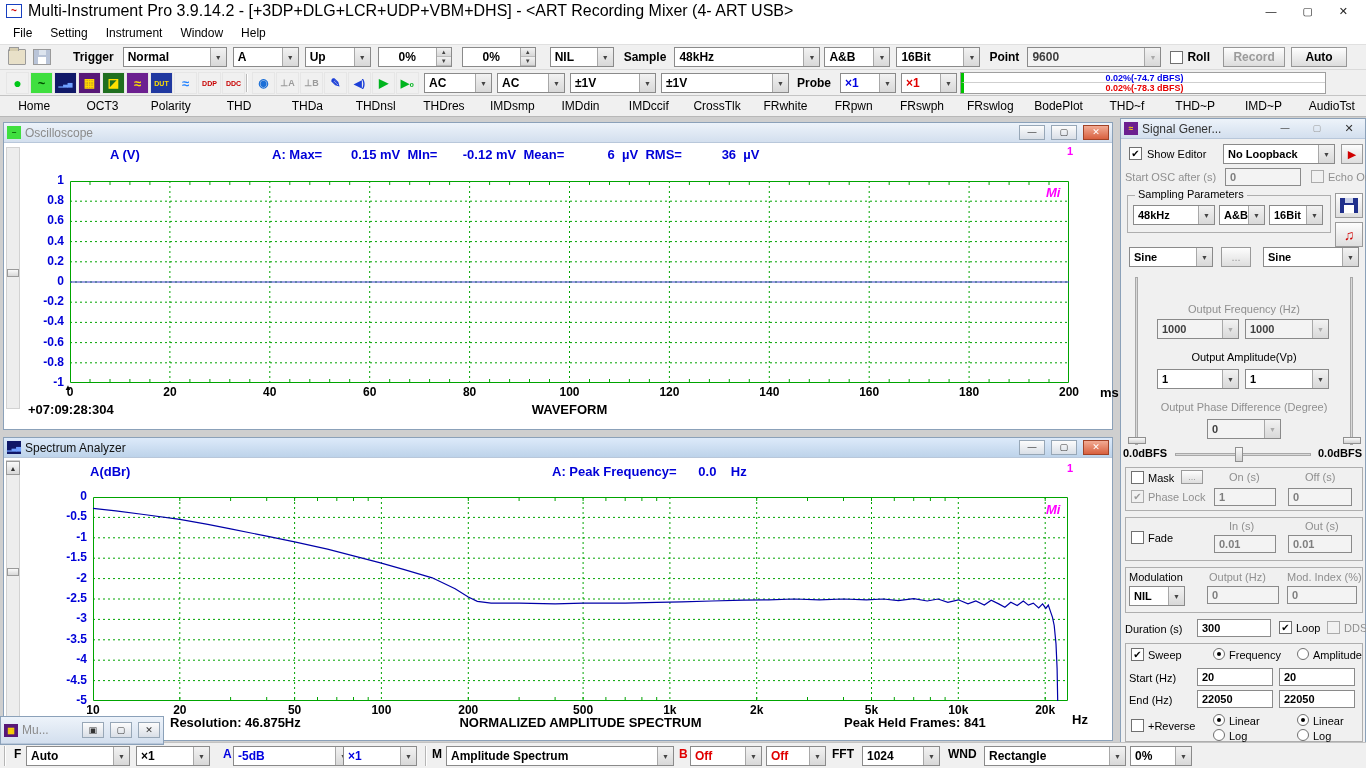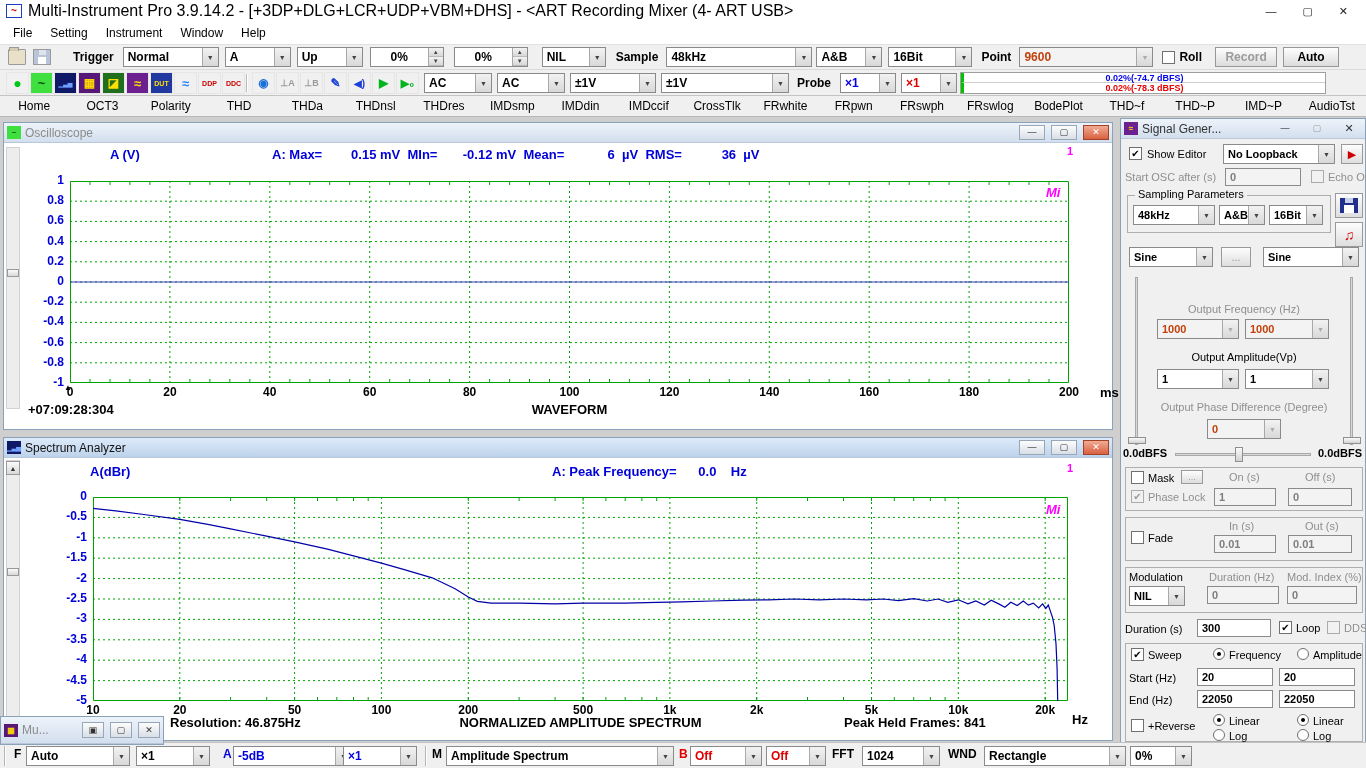--- a/index.html
+++ b/index.html
@@ -15,21 +15,21 @@
   #tb1 { height:25px; background:#f0f0f0; border-top:1px solid #e0e0e0; display:flex; align-items:center; }
   #tb2 { height:27px; background:#f0f0f0; border-top:1px solid #dadada; border-bottom:1px solid #c4c4c4; position:relative; }
   #tabrow { height:21px; background:#f0f0f0; display:flex; border-bottom:1px solid #b8b8b8; }
   .tab { flex:1; text-align:center; padding:3px 0; font-size:12px; white-space:nowrap; }
   .lbl { font-weight:bold; white-space:nowrap; }
 
   
   .combo { height:20px; background:#fff; border:1px solid #8a8a8a; display:flex; align-items:stretch; overflow:hidden; }
   .combo .ctext { flex:1; padding:1px 4px; white-space:nowrap; overflow:hidden; font-weight:bold; font-size:12px; align-self:center; }
   .combo .cbtn { width:16px; background:linear-gradient(#f2f2f2,#d8d8d8); border-left:1px solid #a8a8a8; font-size:7px; color:#444; display:flex; align-items:center; justify-content:center; flex:none; }
-  .combo.dis { background:#f3f3f3; } .combo.dis .ctext { color:#c2410c; } .combo.dis .cbtn { color:#aaa; }
+  .combo.dis { background:#f3f3f3; } .combo.dis .ctext { color:#404040; } .combo.dis .cbtn { color:#aaa; }
   .combo.blue .ctext { color:#0000e0; } .combo.red .ctext { color:#e00000; }
   .spin { height:20px; background:#fff; border:1px solid #8a8a8a; display:flex; }
   .spin .stext { flex:1; padding:2px 4px; font-weight:bold; }
   .spin .sbtns { width:15px; display:flex; flex-direction:column; border-left:1px solid #a8a8a8; }
   .spin .sbtns i { flex:1; font-style:normal; font-size:6px; color:#444; background:linear-gradient(#f2f2f2,#d8d8d8); display:flex; align-items:center; justify-content:center; border-bottom:1px solid #bbb; }
   .btn { border:1px solid #979797; background:linear-gradient(#fefefe,#dcdcdc); font-weight:bold; font-size:12px; text-align:center; padding:2px 0; }
   .btn.dis { color:#9b9b9b; }
   .chkbox { width:13px; height:13px; background:#fff; border:1px solid #707070; display:inline-flex; align-items:center; justify-content:center; font-size:10px; line-height:1; color:#000; flex:none; }
   .chkbox.dis { border-color:#ababab; background:#f1f1f1; color:#9a9a9a; }
   .rad { width:12px; height:12px; border:1px solid #6f6f6f; border-radius:50%; background:#fff; display:inline-block; position:relative; flex:none; }
@@ -124,21 +124,21 @@
   <span class="menu-item">Setting</span>
   <span class="menu-item">Instrument</span>
   <span class="menu-item">Window</span>
   <span class="menu-item">Help</span>
 </div>
 
 <div id="tb1">
   <div class="fileicon icon-folder"></div>
   <div class="fileicon icon-save" style="margin-left:7px;"></div>
   <span class="lbl" style="margin-left:22px;">Trigger</span>
-  <div class="combo" style="width:96px;margin-left:9px;">
+  <div class="combo" style="width:104px;margin-left:9px;">
       <span class="ctext">Normal</span>
       <span class="cbtn">▼</span>
     </div>
   <div class="combo" style="width:66px;margin-left:6px;">
       <span class="ctext">A</span>
       <span class="cbtn">▼</span>
     </div>
   <div class="combo" style="width:66px;margin-left:6px;">
       <span class="ctext">Up</span>
       <span class="cbtn">▼</span>
@@ -465,21 +465,21 @@
   <div class="grpbox" style="left:4px;top:398px;width:238px;height:44px;"></div>
   <span class="abs gray" style="left:108px;top:401px;">In (s)</span>
   <span class="abs gray" style="left:184px;top:401px;">Out (s)</span>
   <span class="chkbox abs" style="left:10px;top:412px;"></span>
   <span class="abs" style="left:27px;top:413px;">Fade</span>
   <div class="edit dis abs" style="left:93px;top:416px;width:62px;">0.01</div>
   <div class="edit dis abs" style="left:167px;top:416px;width:64px;">0.01</div>
 
   <div class="grpbox" style="left:4px;top:448px;width:238px;height:46px;"></div>
   <span class="abs" style="left:8px;top:452px;">Modulation</span>
-  <span class="abs gray" style="left:88px;top:452px;">Duration (Hz)</span>
+  <span class="abs gray" style="left:88px;top:452px;">Output (Hz)</span>
   <span class="abs gray" style="left:166px;top:452px;">Mod. Index (%)</span>
   <div class="combo abs" style="left:8px;top:467px;width:56px;">
       <span class="ctext">NIL</span>
       <span class="cbtn">▼</span>
     </div>
   <div class="edit dis abs" style="left:86px;top:467px;width:72px;">0</div>
   <div class="edit dis abs" style="left:166px;top:467px;width:70px;">0</div>
 
   <span class="abs" style="left:4px;top:504px;">Duration (s)</span>
   <div class="edit abs" style="left:76px;top:500px;width:74px;">300</div>

